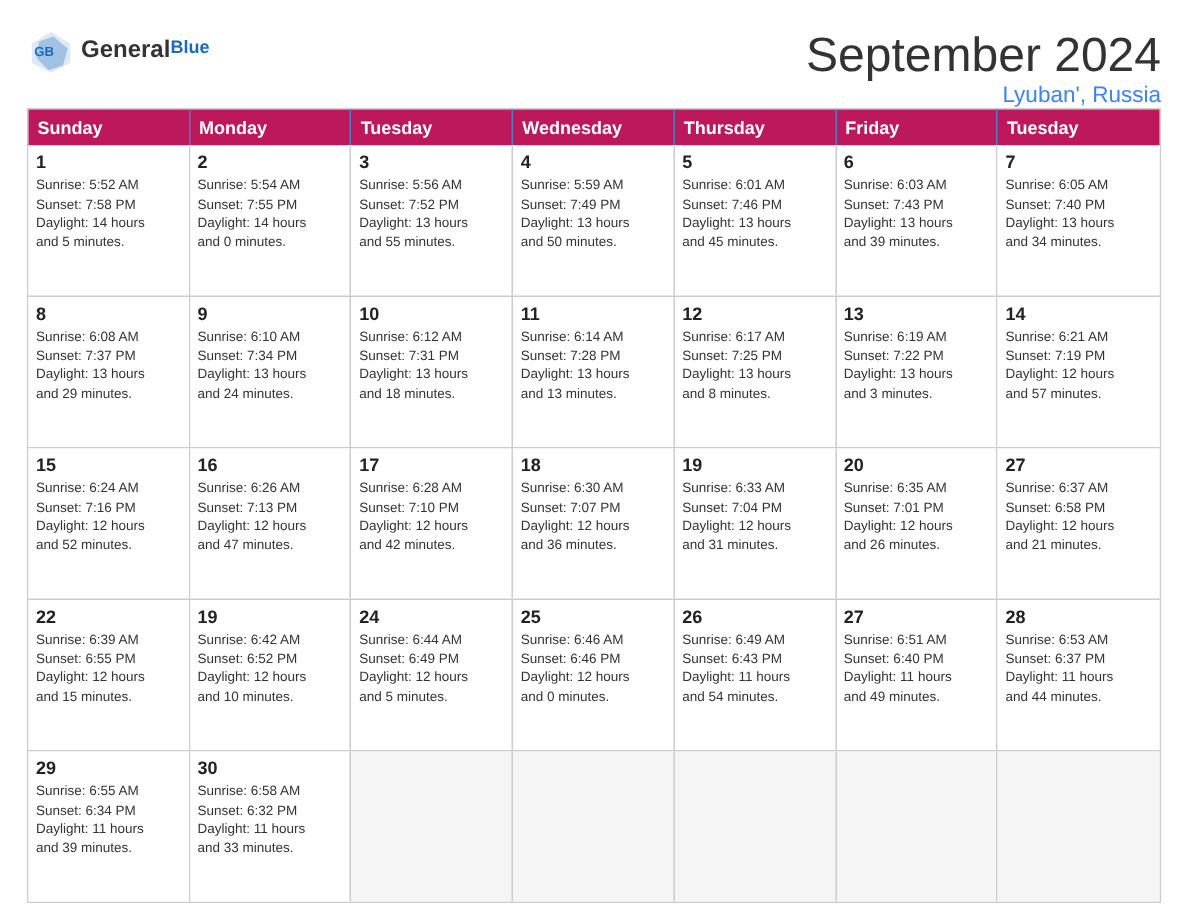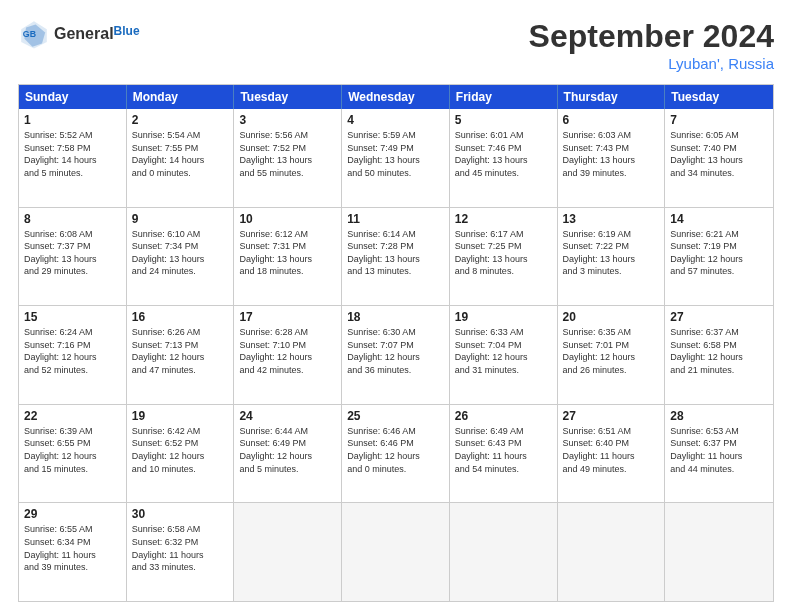--- a/index.html
+++ b/index.html
@@ -14,21 +14,21 @@
       width: 792px;
       height: 612px;
       padding: 18px 18px 10px 18px;
       display: flex;
       flex-direction: column;
     }
     .header {
       display: flex;
       justify-content: space-between;
       align-items: flex-start;
-      margin-bottom: 12px;
+      margin-bottom: 0;
     }
     .logo {
       display: flex;
       align-items: center;
       gap: 4px;
     }
     .logo-text {
       display: flex;
       flex-direction: row;
       line-height: 1.1;
@@ -45,37 +45,37 @@
     }
     .logo-icon {
       width: 32px;
       height: 32px;
     }
     .title-block {
       text-align: right;
     }
     .month-title {
       font-size: 32px;
-      font-weight: bold;
+      font-weight: normal;
       color: #333;
     }
     .location {
       font-size: 15px;
       color: #3b82f6;
     }
     .calendar {
       flex: 1;
       display: flex;
       flex-direction: column;
       border: 1px solid #ccc;
     }
     .cal-header {
       display: grid;
       grid-template-columns: repeat(7, 1fr);
-      background: #1d4ed8;
+      background: #be185d;
     }
     .cal-header-cell {
       color: #fff;
       font-weight: bold;
       font-size: 12px;
       padding: 5px 6px;
       border-right: 1px solid #4a7fc1;
     }
     .cal-header-cell:last-child { border-right: none; }
     .cal-body {
@@ -135,22 +135,22 @@
       <div class="location">Lyuban', Russia</div>
     </div>
   </div>
 
   <div class="calendar">
     <div class="cal-header">
       <div class="cal-header-cell">Sunday</div>
       <div class="cal-header-cell">Monday</div>
       <div class="cal-header-cell">Tuesday</div>
       <div class="cal-header-cell">Wednesday</div>
+      <div class="cal-header-cell">Thursday</div>
       <div class="cal-header-cell">Friday</div>
-      <div class="cal-header-cell">Thursday</div>
       <div class="cal-header-cell">Tuesday</div>
     </div>
     <div class="cal-body">
 
       <div class="cal-row">
         <div class="cal-cell">
           <span class="day-num">1</span>
           <div class="cell-info">Sunrise: 5:52 AM<br>Sunset: 7:58 PM<br>Daylight: 14 hours<br>and 5 minutes.</div>
         </div>
         <div class="cal-cell">

